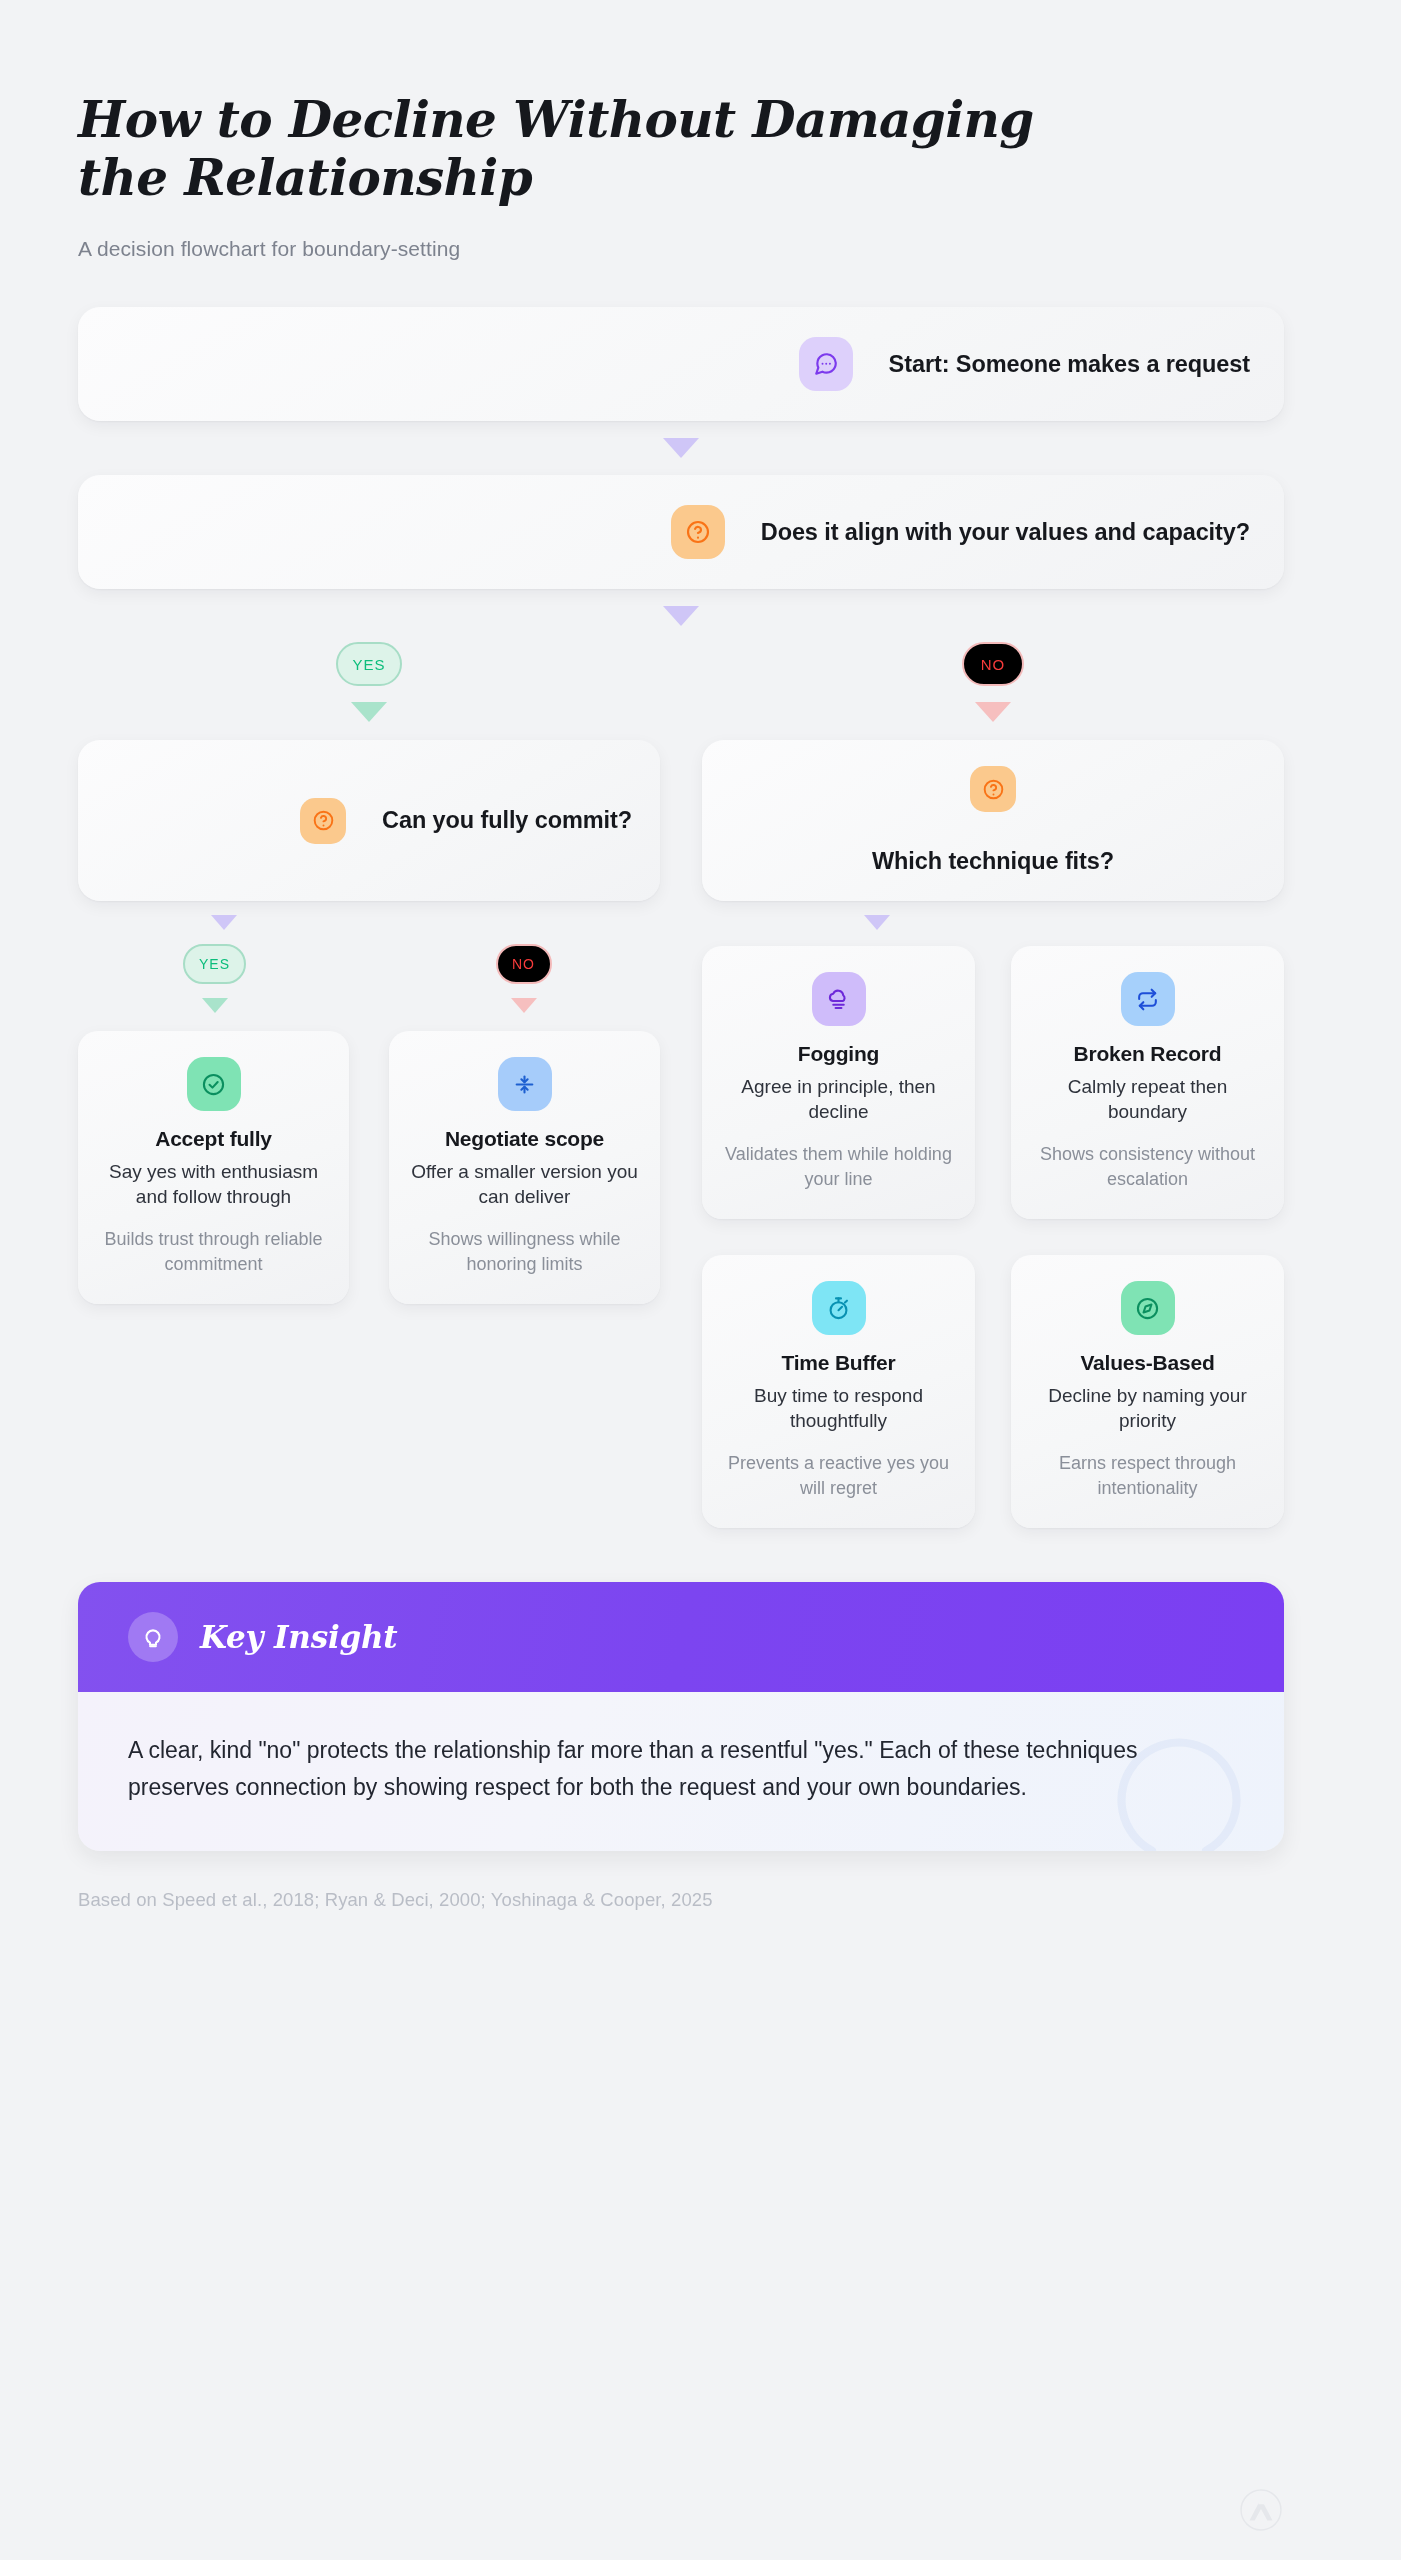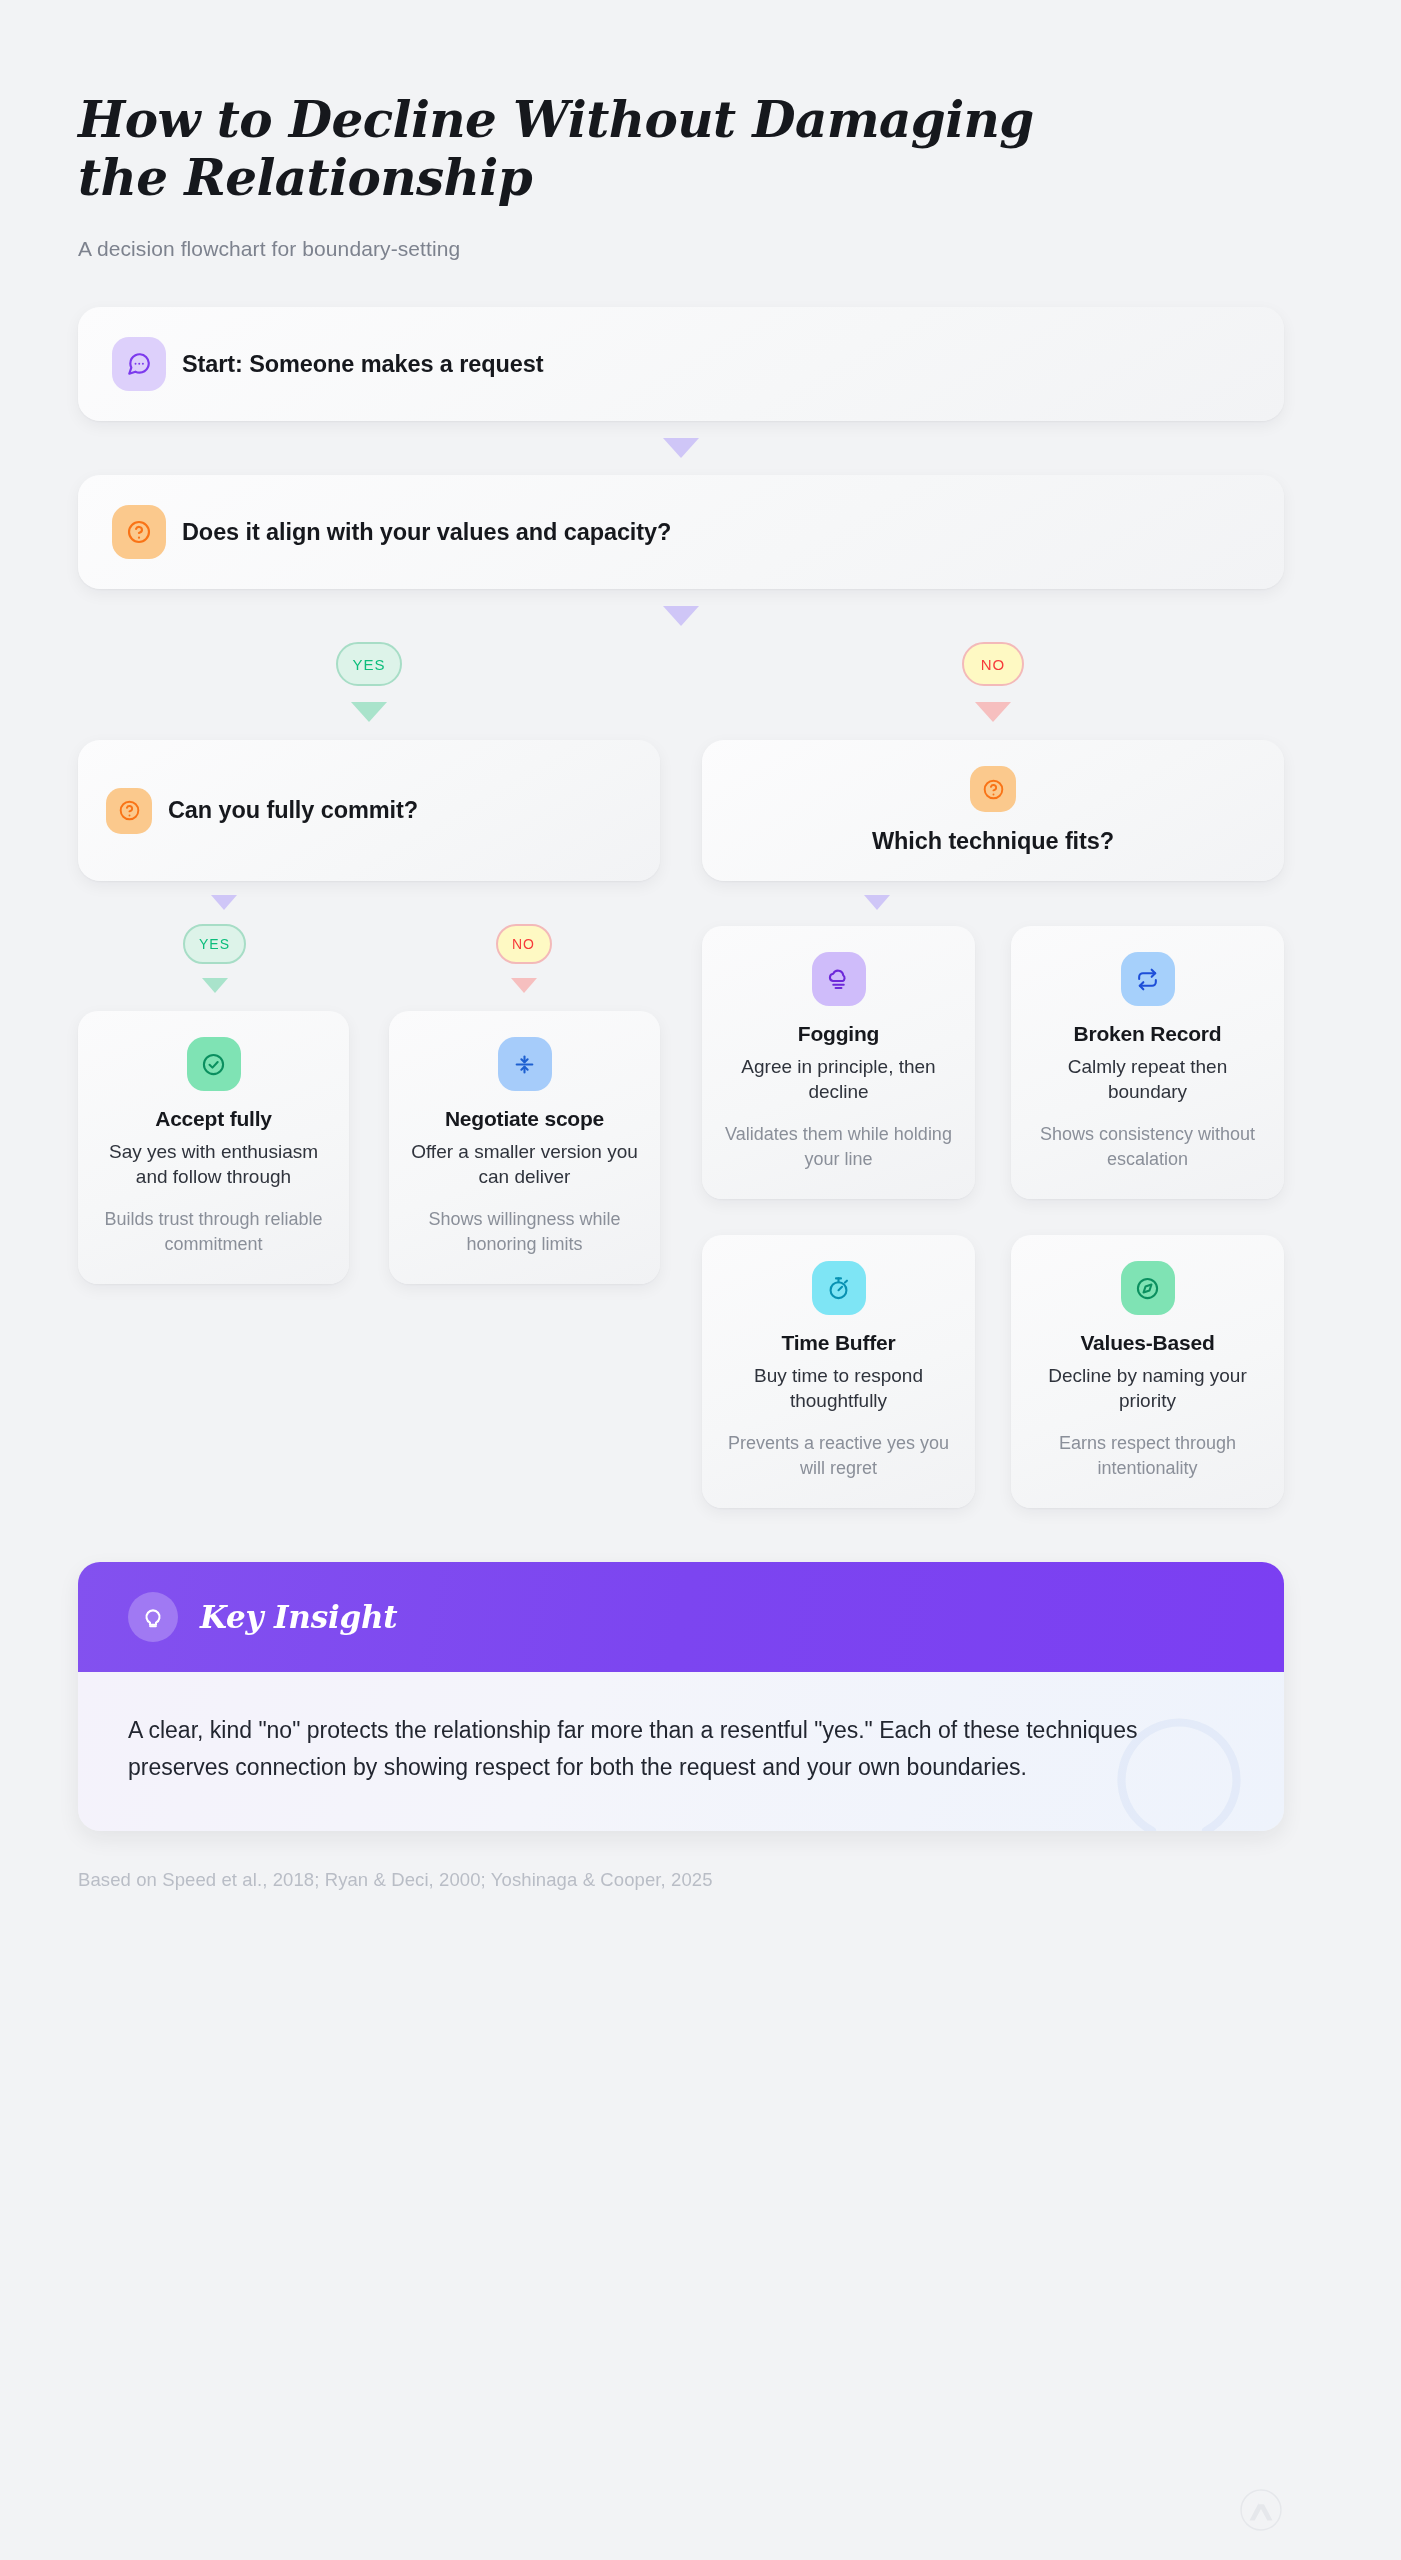--- a/index.html
+++ b/index.html
@@ -40,22 +40,22 @@
 
   
   .flow { position: relative; margin-top: 46px; padding: 0 78px; }
 
   .node {
     background: linear-gradient(150deg,#fcfcfd 0%, #f6f7f8 60%, #f2f3f5 100%);
     border-radius: 22px;
     box-shadow: 0 5px 16px rgba(22,24,29,0.055), 0 1px 2px rgba(22,24,29,0.04);
     display: flex;
     align-items: center;
-    justify-content: flex-start;
-    gap: 16px;
+    justify-content: flex-end;
+    gap: 36px;
     padding: 30px 34px;
   }
   .node-label {
     font-size: 23.5px;
     font-weight: 700;
     color: #16181d;
     letter-spacing: -0.1px;
   }
 
   .icon-badge {
@@ -95,21 +95,21 @@
     padding: 0 14px;
     border-radius: 999px;
     border: 2px solid transparent;
   }
   .pill.yes {
     min-width: 62px; height: 44px;
     background: #ddf3e9; border-color: #a7ddc6; color: #0bbd7b;
   }
   .pill.no {
     min-width: 62px; height: 44px;
-    background: #fef9c3; border-color: #f3b9b9; color: #f73b3b;
+    background: #000000; border-color: #f3b9b9; color: #f73b3b;
   }
   .pill.tiny { height: 40px; min-width: 56px; font-size: 14px; }
 
   .branchcol { display: flex; flex-direction: column; align-items: center; }
 
   
   .card {
     background: linear-gradient(160deg,#fbfbfc 0%, #f6f7f8 55%, #f1f2f4 100%);
     border-radius: 20px;
     box-shadow: 0 5px 16px rgba(22,24,29,0.055), 0 1px 2px rgba(22,24,29,0.035);

